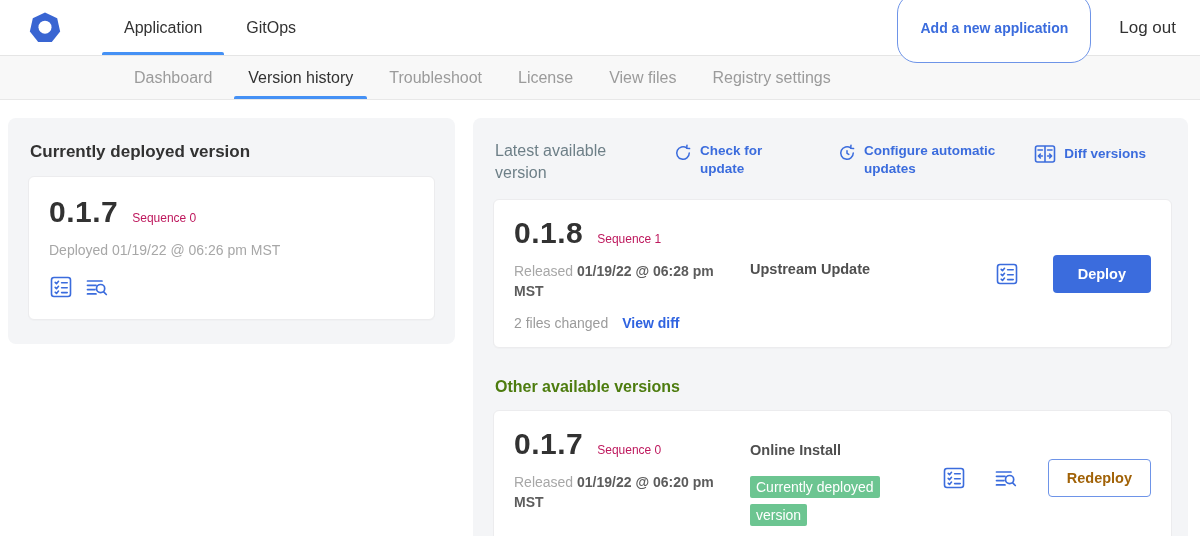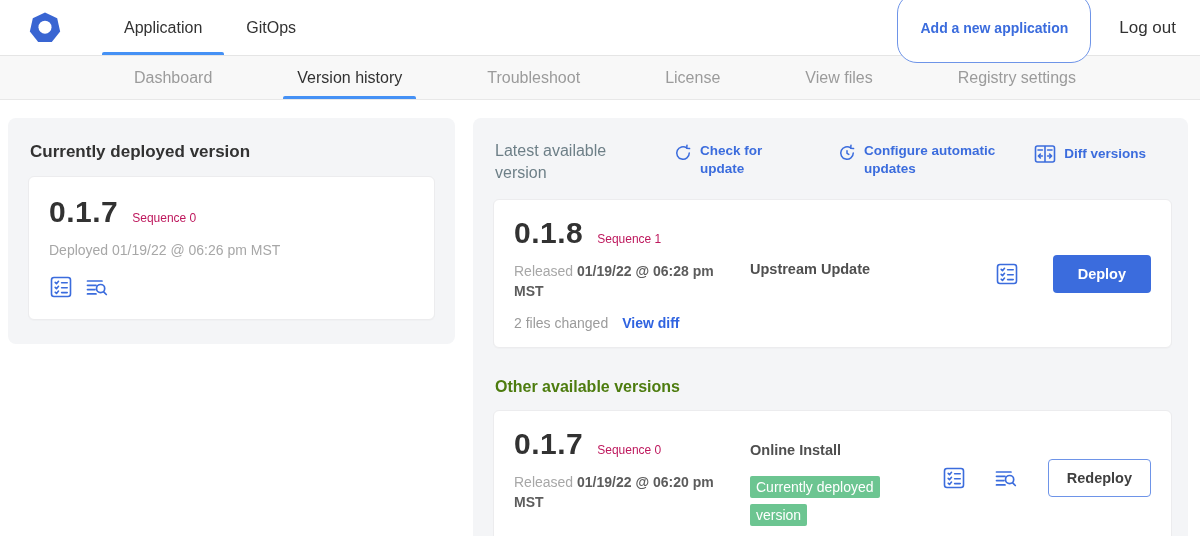--- a/index.html
+++ b/index.html
@@ -26,21 +26,22 @@
     border: 1px solid #6e94e8; background: #ffffff; color: #3b6cdd;
     font-weight: 700; font-size: 14px; padding: 26px 22px; border-radius: 20px;
     cursor: pointer; font-family: inherit;
   }
   .logout { font-size: 17px; color: #323232; cursor: pointer; }
 
   
   .subnav {
     height: 44px; background: #f8f8f8; border-bottom: 1px solid #e8e8e8;
     display: flex; align-items: stretch; padding: 0 110px 0 120px;
-    justify-content: space-between;
+    justify-content: flex-start;
+    gap: 8px;
   }
   .sub-tab {
     display: flex; align-items: center; padding: 0 14px; font-size: 16px;
     color: #9b9b9b; cursor: pointer; position: relative; white-space: nowrap;
   }
   .sub-tab.active { color: #323232; }
   .sub-tab.active::after {
     content: ""; position: absolute; left: 0; right: 0; bottom: 0; height: 3px;
     background: #4591f5; border-radius: 2px 2px 0 0;
   }
@@ -99,21 +100,21 @@
     background: #6cc591; color: #ffffff; font-size: 14px; padding: 3px 6px;
     border-radius: 2px; -webkit-box-decoration-break: clone; box-decoration-break: clone;
   }
   .vc-col3 { display: flex; align-items: center; gap: 28px; margin-left: auto; padding-right: 2px; flex: 0 0 auto; }
   .btn-primary {
     background: #3b6cdd; color: #ffffff; border: none; border-radius: 4px;
     font-weight: 700; font-size: 14.5px; padding: 11px 25px; cursor: pointer;
     font-family: inherit; margin-left: 6px;
   }
   .btn-outline {
-    background: #ffffff; color: #404040; border: 1px solid #6e94e8; border-radius: 4px;
+    background: #ffffff; color: #a16207; border: 1px solid #6e94e8; border-radius: 4px;
     font-weight: 700; font-size: 14.5px; padding: 10px 18px; cursor: pointer;
     font-family: inherit; margin-left: 2px;
   }
   .other-heading { font-size: 16px; color: #4d7c0f; margin: 30px 0 14px 2px; }
 </style>
 </head>
 <body>
 
 <header class="topnav">
   <div class="logo-wrap">

